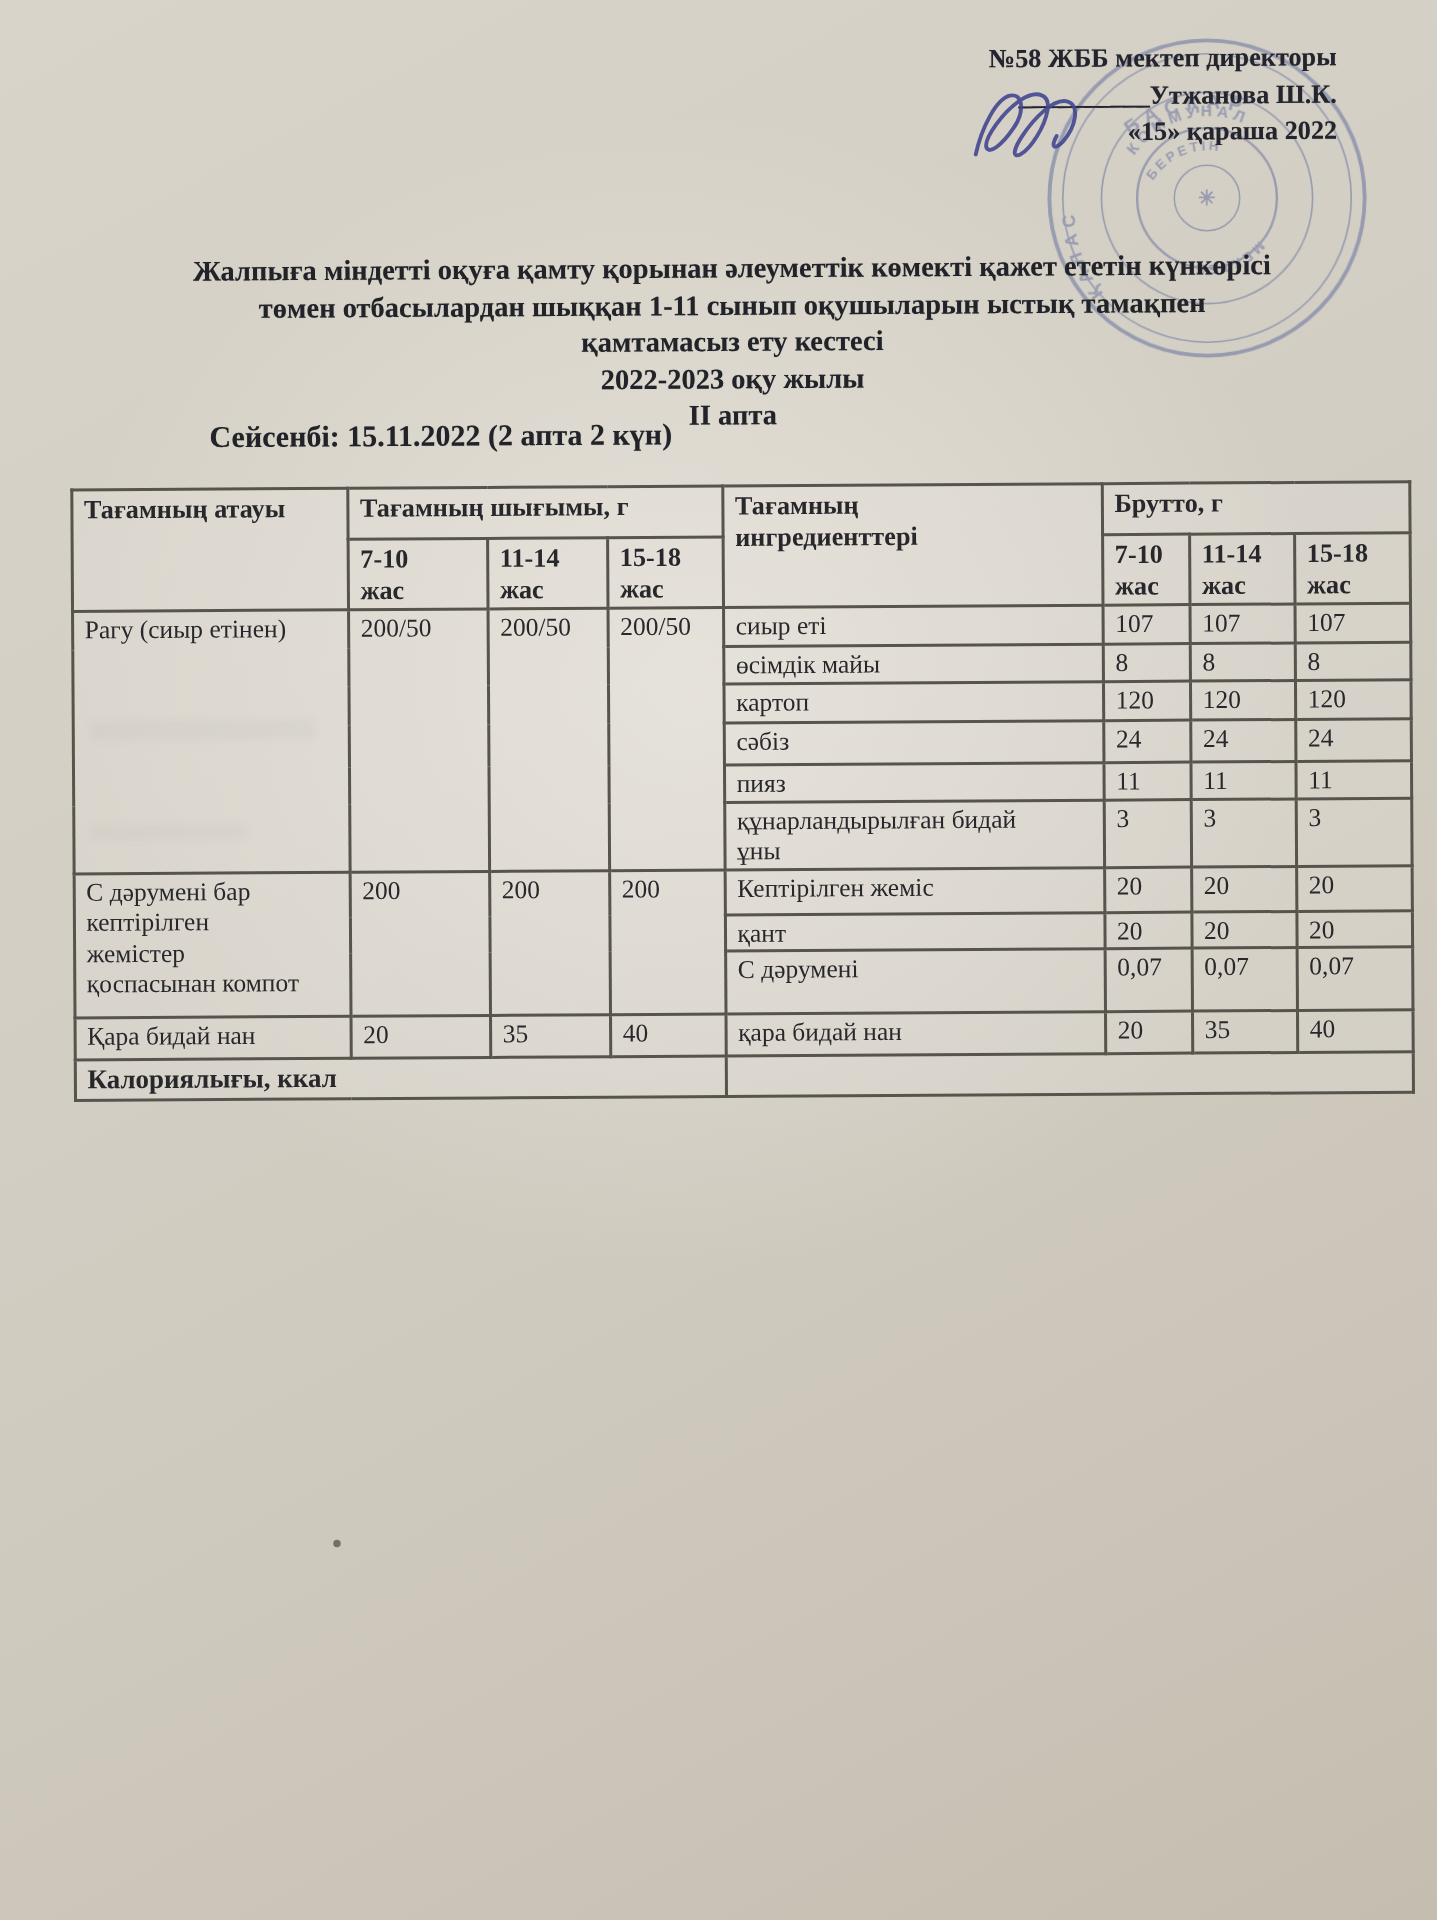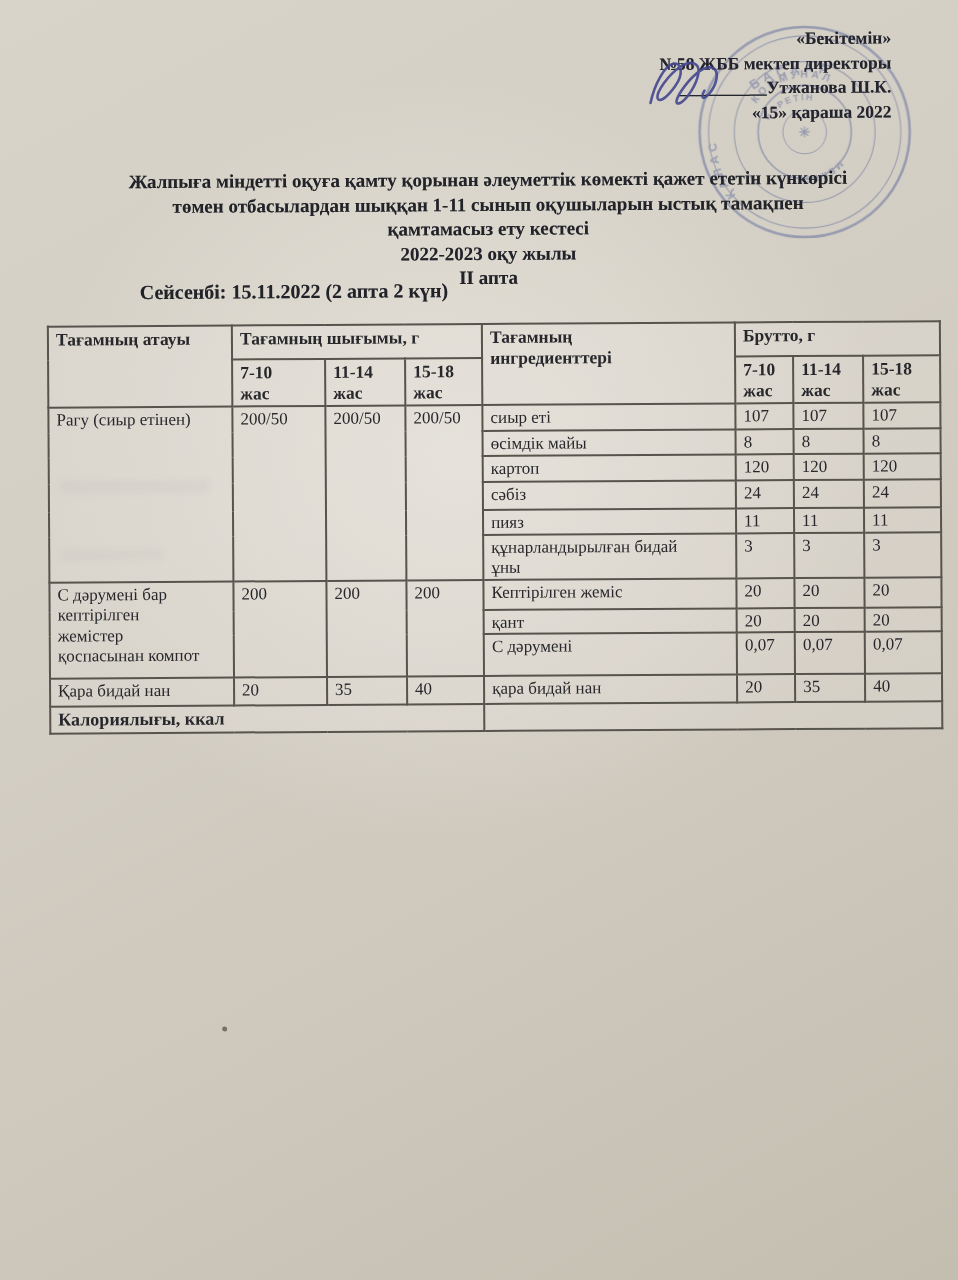--- a/index.html
+++ b/index.html
@@ -87,21 +87,20 @@
       <circle cx="115" cy="115" r="22" stroke-width="1.0"></circle>
       <text font-size="13" letter-spacing="5"><textPath href="#arcOuterTop" startOffset="28%">БАСҚАР</textPath></text>
       <text font-size="12" letter-spacing="4"><textPath href="#arcOuterLeft" startOffset="12%">ҚАЛАС</textPath></text>
       <text font-size="10.5" letter-spacing="3"><textPath href="#arcMiddle" startOffset="20%">КОММУНАЛ</textPath></text>
       <text font-size="9" letter-spacing="2"><textPath href="#arcInnerTop" startOffset="16%">БЕРЕТІН</textPath></text>
       <text font-size="9" letter-spacing="2"><textPath href="#arcInnerBottom" startOffset="16%">МЕКТЕБ</textPath></text>
       <text x="109" y="120" font-size="14">✳</text>
     </svg>
 
     <div class="approval">
-      <div>«Бекітемін»</div>
       <div>№58 ЖББ мектеп директоры</div>
       <div>__________Утжанова Ш.К.</div>
       <div>«15» қараша 2022</div>
     </div>
 
     <svg class="signature" viewBox="0 0 104 54">
       <path d="M7,48 C11,30 21,11 30,9 C39,7 40,20 32,31 C25,41 16,49 14,43 C13,37 25,20 37,12 C48,5 57,8 55,19 C53,30 44,44 37,48 C31,51 32,45 38,36 C46,24 59,11 68,13 C77,15 74,30 65,40 C59,46 57,43 61,36"></path>
     </svg>
 
     <div class="title-block">

